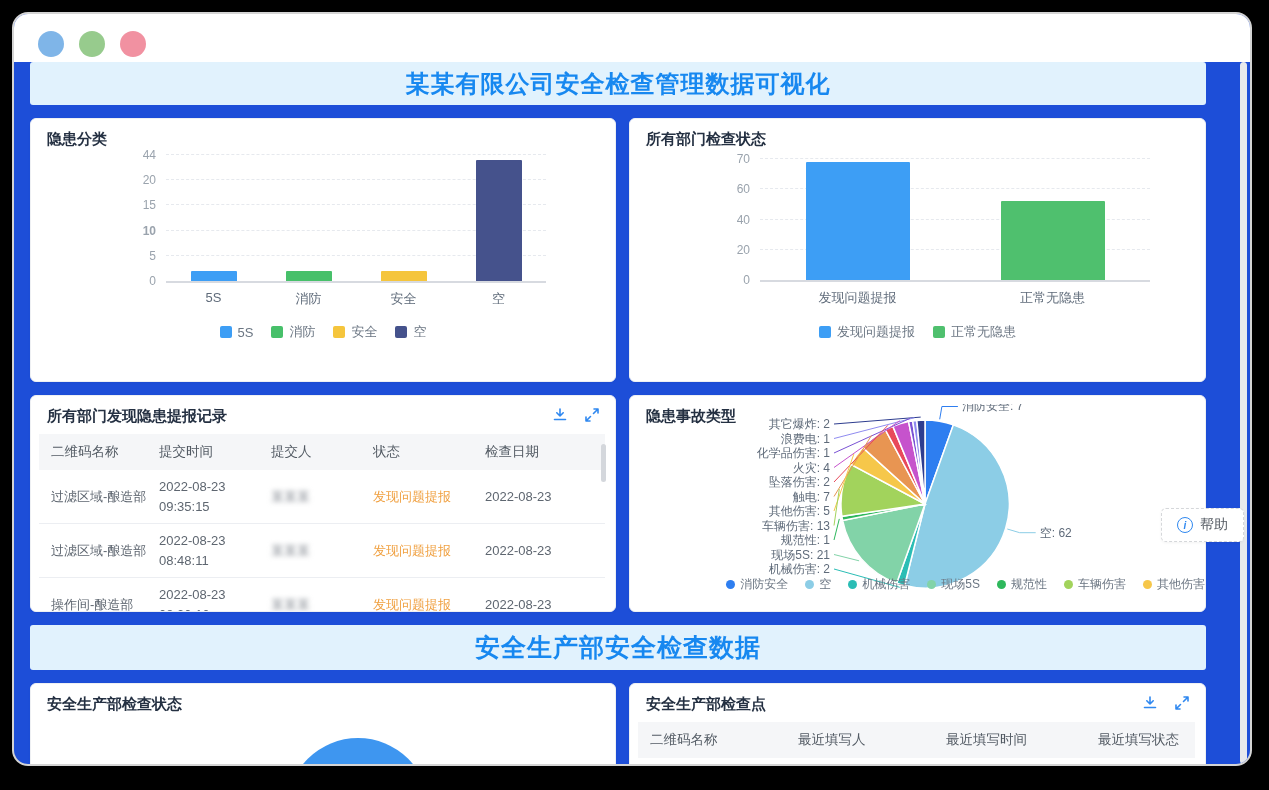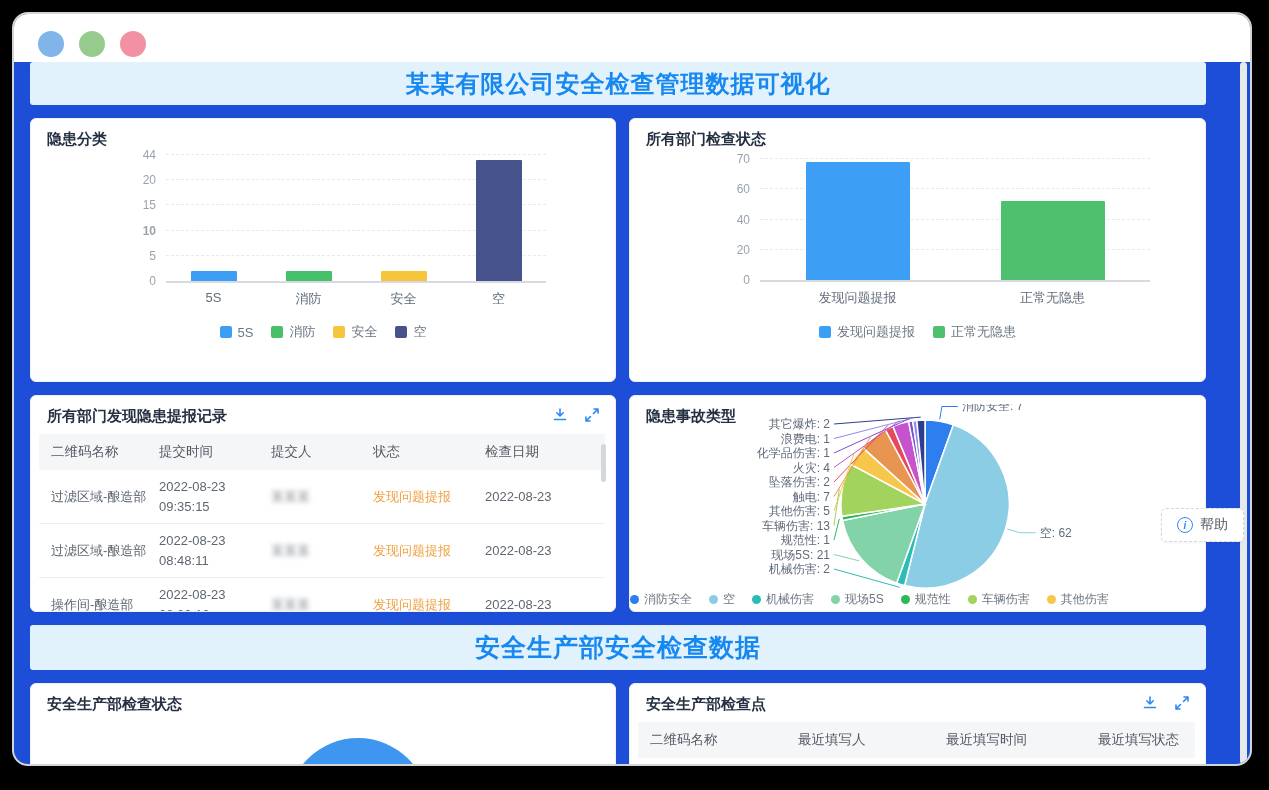--- a/index.html
+++ b/index.html
@@ -57,21 +57,21 @@
   #records-table col:nth-child(1){width:108px;} #records-table col:nth-child(2){width:112px;}
   #records-table col:nth-child(3){width:102px;} #records-table col:nth-child(4){width:112px;}
   #points-table col:nth-child(1){width:148px;} #points-table col:nth-child(2){width:148px;}
   #points-table col:nth-child(3){width:152px;}
   .status-orange { color:#f0a040; }
   .masked { filter:blur(2.5px); color:#8a8f96; }
   .table-scroll-thumb { position:absolute; right:9px; top:48px; width:5px; height:38px; background:#d4d7dc; border-radius:3px; cursor:pointer; }
 
   
   #pie-svg { position:absolute; left:0; top:8px; width:578px; height:212px; }
-  .pie-legend { position:absolute; left:0; right:0; bottom:3px; display:flex; align-items:flex-end; gap:3px; }
+  .pie-legend { position:absolute; left:0; right:0; bottom:18px; display:flex; flex-direction:column; align-items:flex-end; gap:3px; }
   .pie-legend-row { display:flex; gap:17px; }
   .pie-legend .legend-item { font-size:12px; gap:5px; }
   .pie-dot { width:9px; height:9px; border-radius:50%; display:inline-block; }
 
   
   .partial-pie { position:absolute; left:256px; top:54px; width:142px; height:142px; border-radius:50%; }
 
   
   .help-btn { position:absolute; right:6px; top:494px; background:#fff; border:1px dashed #d5d7da; border-radius:5px;
     padding:7px 15px; display:flex; align-items:center; gap:7px; font-size:14px; color:#555b63; cursor:pointer; box-shadow:0 1px 3px rgba(0,0,0,.05); }

